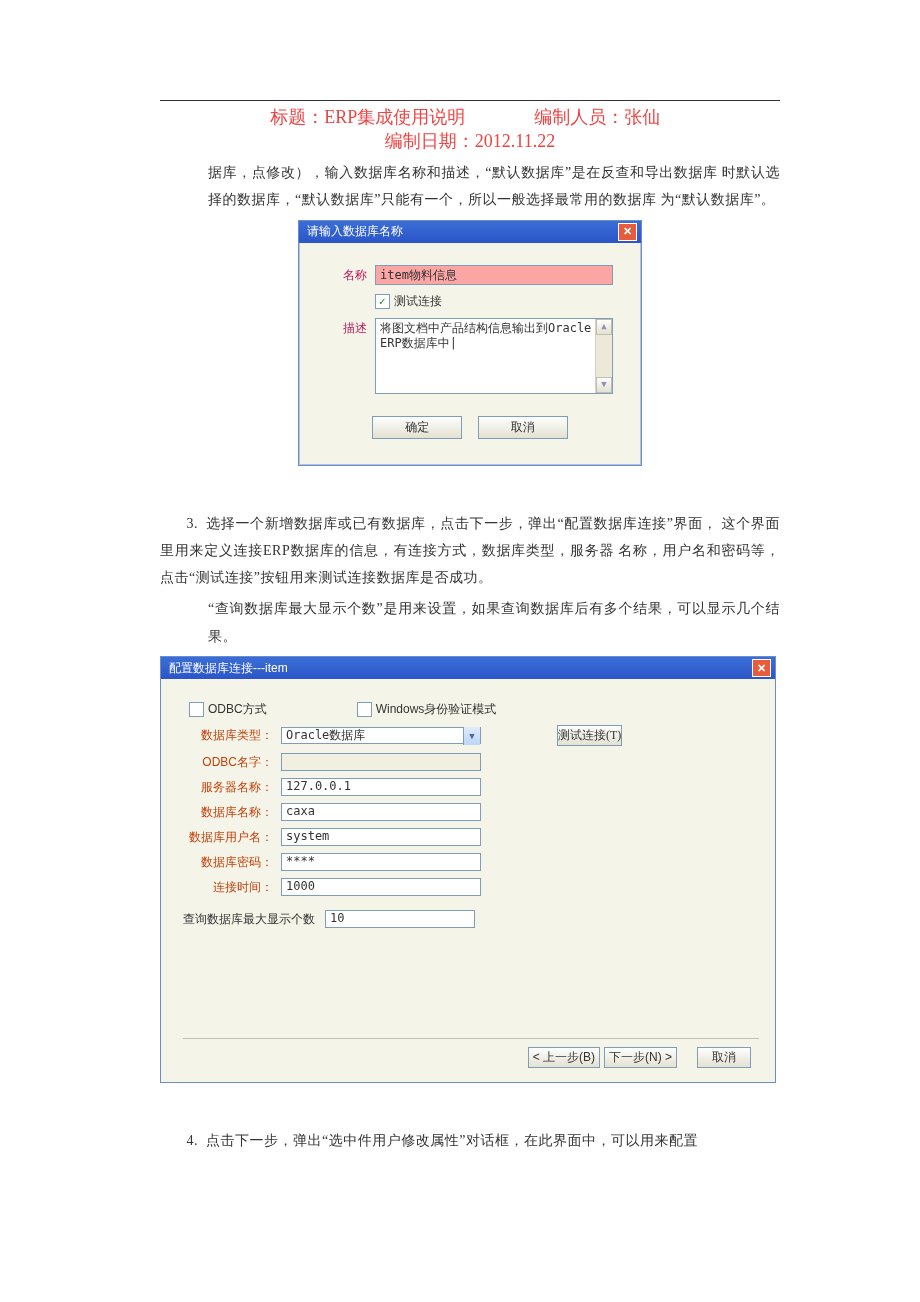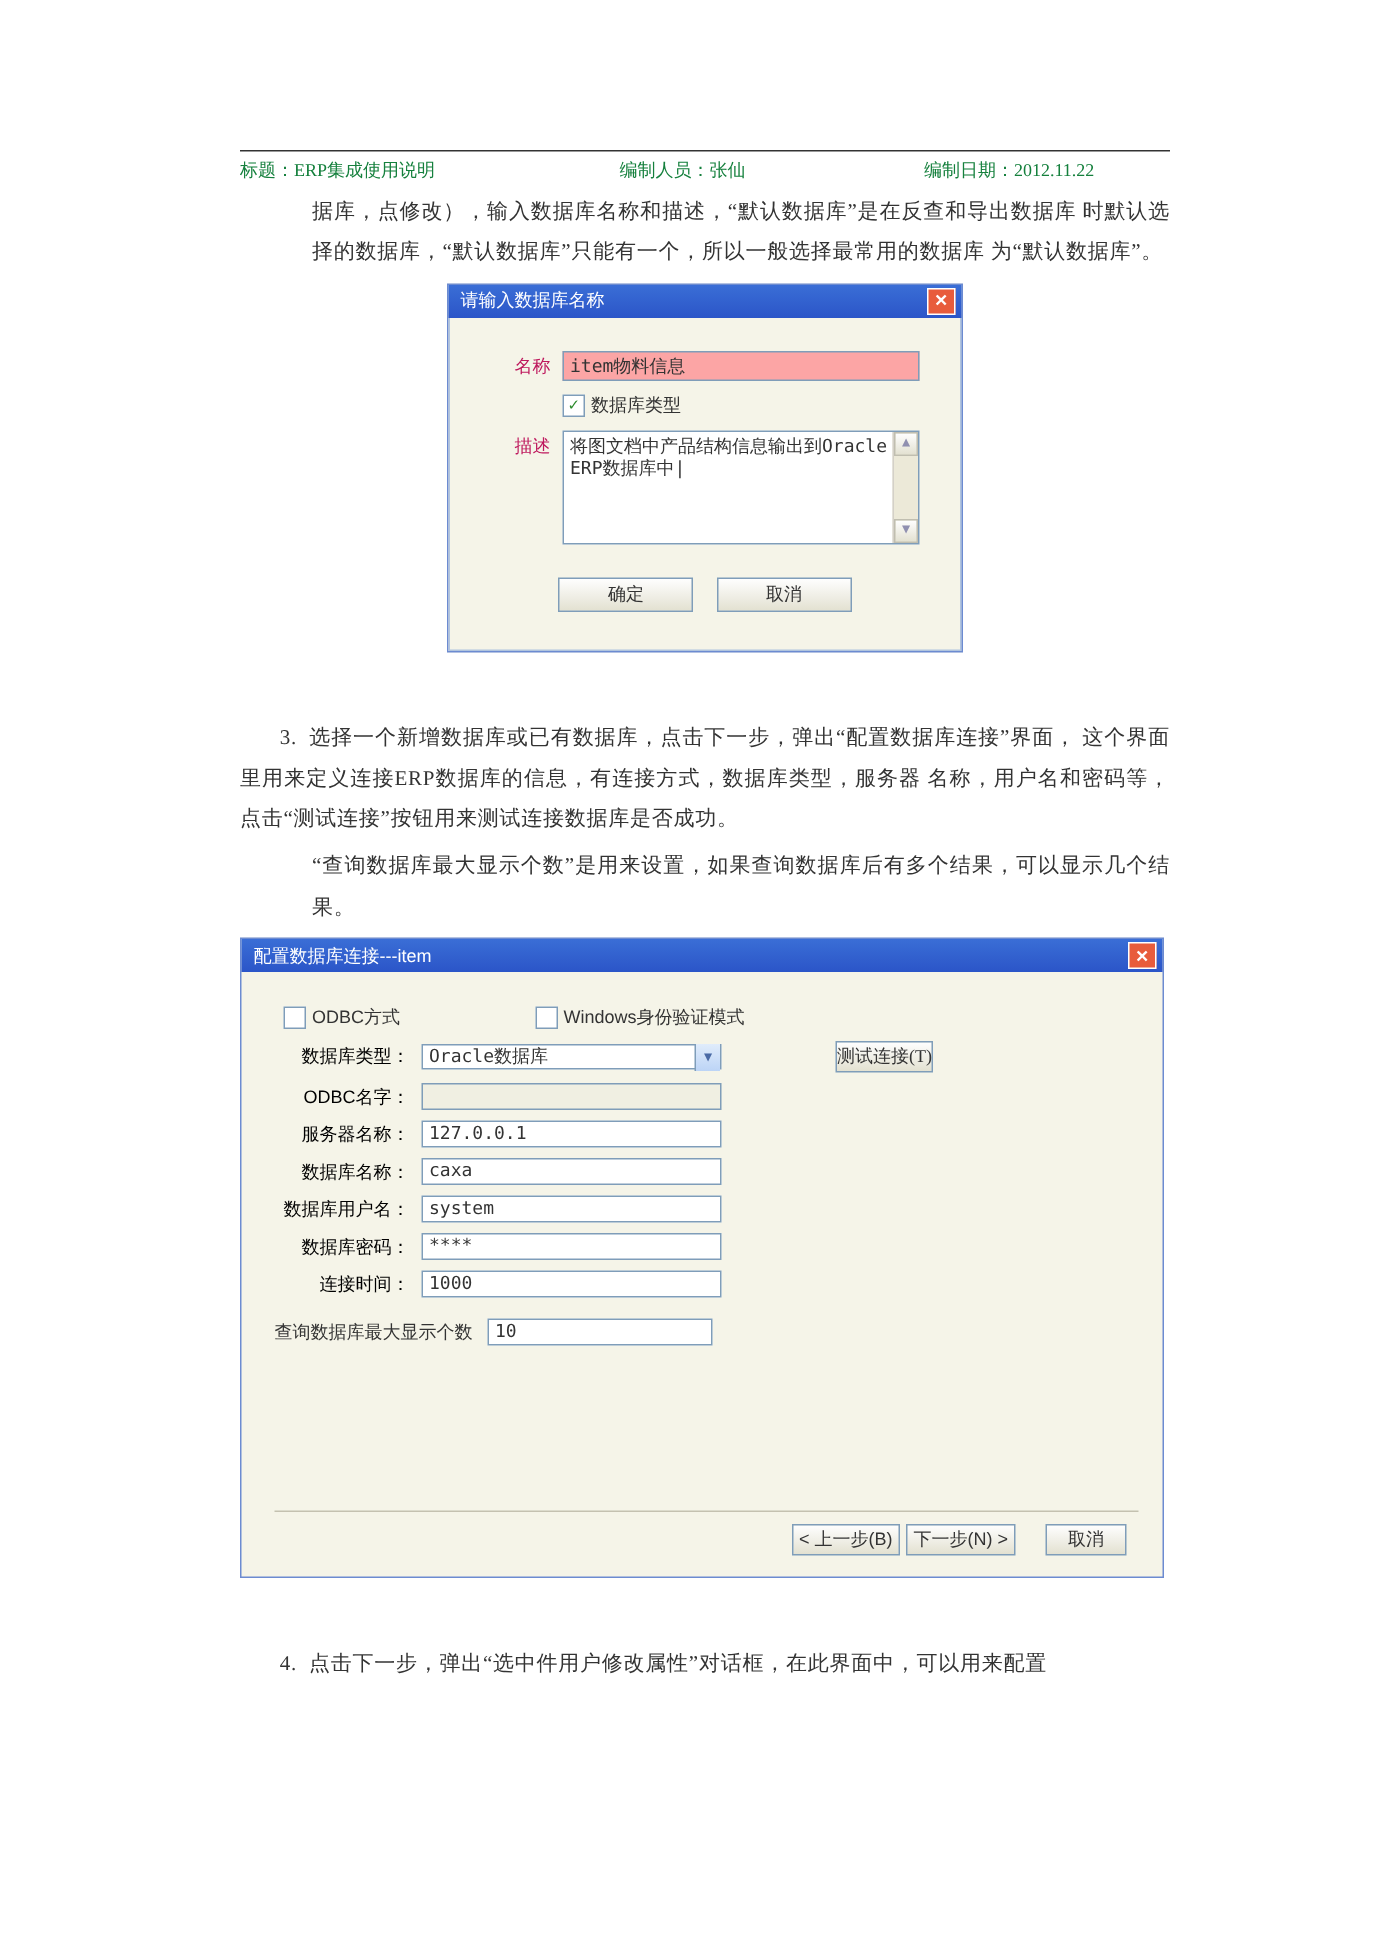--- a/index.html
+++ b/index.html
@@ -16,23 +16,24 @@
     background: #fff;
     position: relative;
     box-sizing: border-box;
     padding: 100px 140px 40px 160px;
   }
   .head-line {
     border-top: 1px solid #333;
     margin-bottom: 4px;
   }
   .head-text {
-    font-size: 12px;
-    color: #15803d;
+    font-size: 18px;
+    color: #ef4444;
     margin-bottom: 6px;
+    text-align: center;
   }
   .head-text span { display: inline-block; }
   .head-title { width: 250px; }
   .head-author { width: 200px; }
   .body-para {
     margin: 4px 0 4px 48px;
     line-height: 1.95;
     letter-spacing: 0.5px;
     text-align: justify;
   }
@@ -162,21 +163,21 @@
     font-size: 12px;
     font-family: "SimSun", sans-serif;
   }
   .dlg2-grid {
     display: grid;
     grid-template-columns: 90px 200px 60px auto;
     row-gap: 7px;
     column-gap: 8px;
     align-items: center;
   }
-  .lbl2 { text-align: right; font-size: 12px; color: #000000; }
+  .lbl2 { text-align: right; font-size: 12px; color: #c2410c; }
   .inp2 {
     height: 18px; border: 1px solid #7f9db9; background: #fff;
     padding: 0 4px; font-size: 12px; font-family: "SimSun", monospace;
     box-sizing: border-box; width: 100%;
   }
   .inp2.disabled { background: #f0efe2; color: #666; }
   .sel2 {
     height: 17px; width: 100%;
     border: 1px solid #7f9db9; background: #fff;
     display: flex; align-items: center; justify-content: space-between;
@@ -252,21 +253,21 @@
       <span class="titlebar1-text">请输入数据库名称</span>
       <span class="closebtn">✕</span>
     </div>
     <div class="dlg1-body">
       <div class="form-row">
         <div class="form-lbl">名称</div>
         <div class="text-input">item物料信息</div>
       </div>
       <div class="chk-row">
         <span class="chk">✓</span>
-        <span>数据库类型</span>
+        <span>测试连接</span>
       </div>
       <div class="form-row">
         <div class="form-lbl">描述</div>
         <div class="ta">
           <span>将图文档中产品结构信息输出到Oracle ERP数据库中|</span>
           <div class="ta-scroll">
             <div class="ta-arrow up">▲</div>
             <div class="ta-arrow down">▼</div>
           </div>
         </div>

